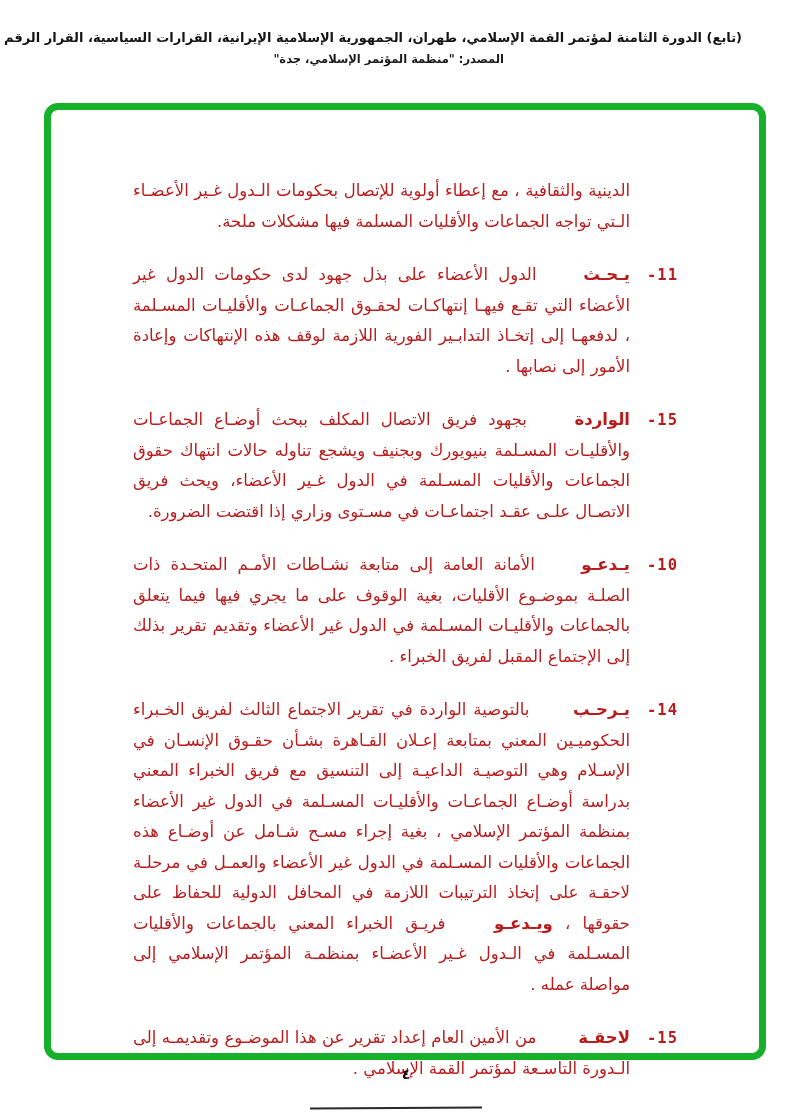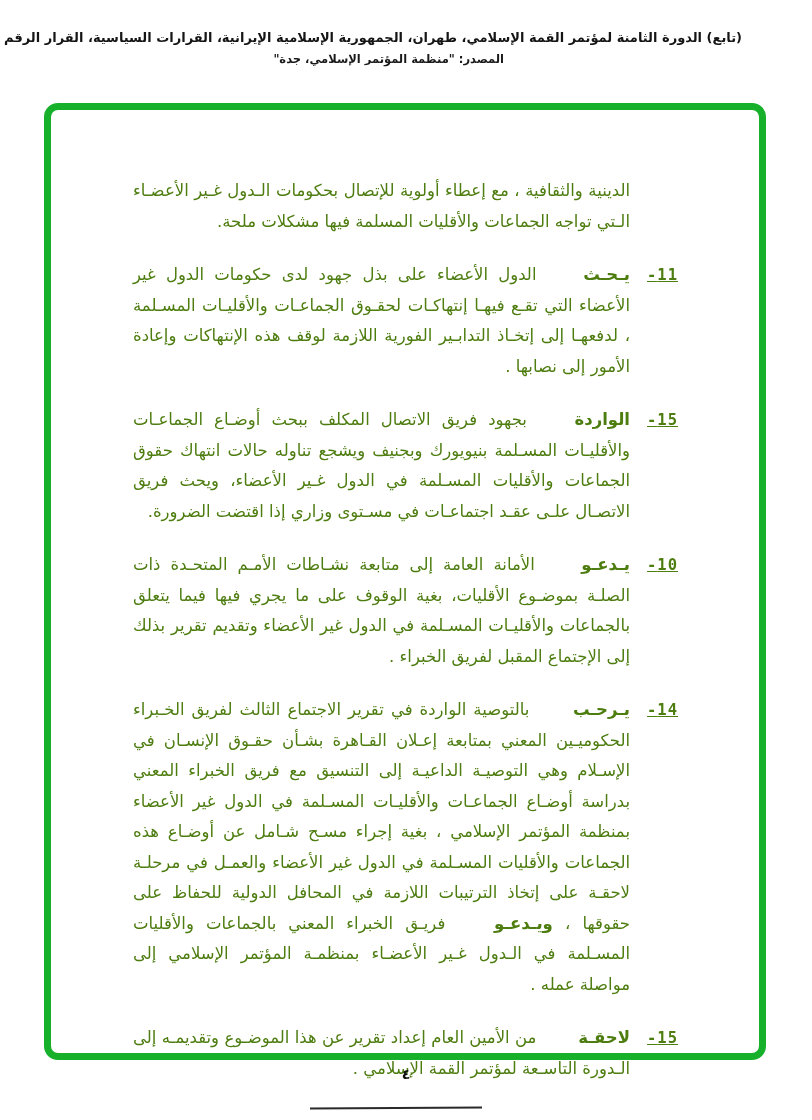--- a/index.html
+++ b/index.html
@@ -55,41 +55,40 @@
   
   .doc-body {
     position: absolute;
     top: 176px;
     right: 182px;
     width: 497px;
     direction: rtl;
     text-align: justify;
     font-size: 16.5px;
     line-height: 30.5px;
-    color: #4d7c0f;
+    color: #b91c1c;
   }
   .intro {
     margin: 0 0 23px 0;
   }
   .item {
     position: relative;
     margin: 0 0 23px 0;
   }
   .item-num {
     position: absolute;
     right: -48px;
     top: 0;
     width: 44px;
     direction: rtl;
     text-align: right;
     font-size: 15.5px;
     font-weight: bold;
     letter-spacing: 1px;
     font-family: "DejaVu Sans Mono", "DejaVu Sans", monospace;
-    text-decoration: underline;
   }
   .item-text {
     margin: 0;
   }
   .item-text b {
     font-weight: bold;
     padding-left: 36px;
   }
   .separator-line {
     margin: 8px 148px 0 auto;

